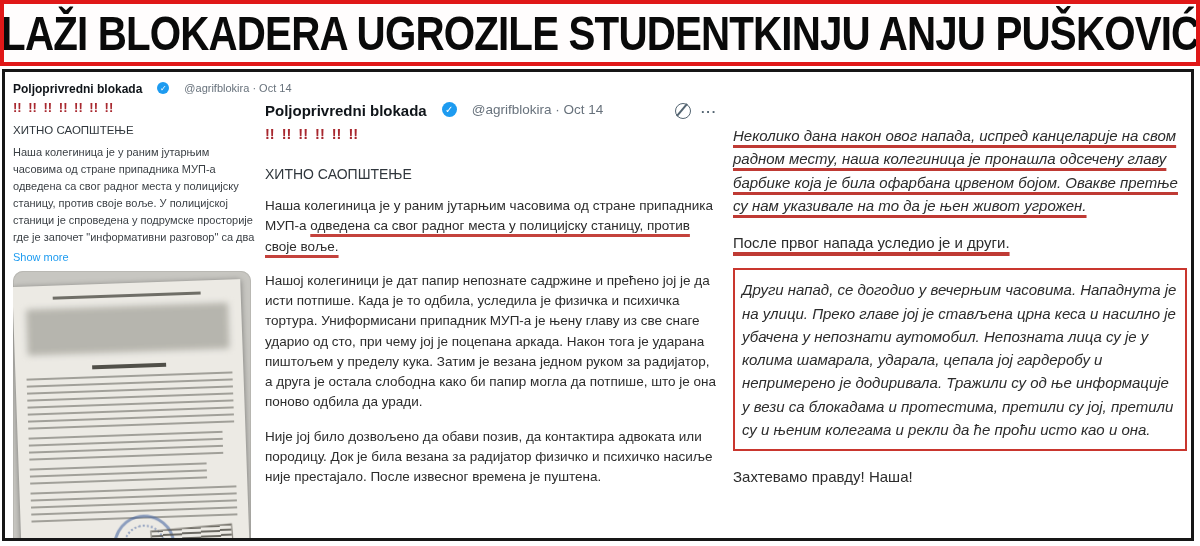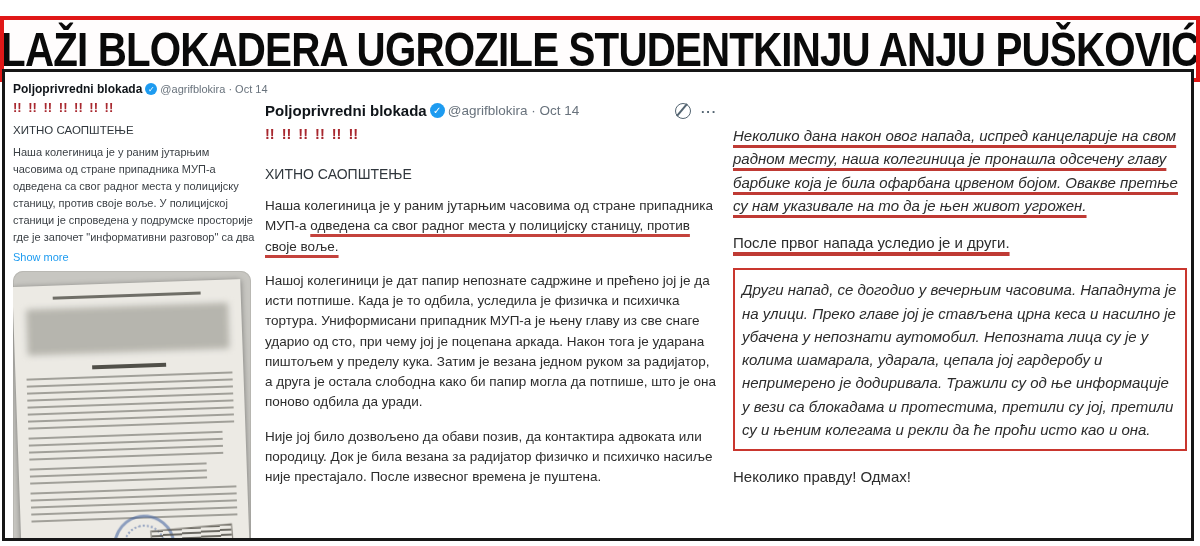--- a/index.html
+++ b/index.html
@@ -1,31 +1,31 @@
 <!DOCTYPE html>
 <html><head>
 <meta charset="utf-8">
 <style>
   html,body{margin:0;padding:0;background:#fff;}
   .canvas{position:relative;width:1200px;height:546px;background:#fff;overflow:hidden;
           font-family:"Liberation Sans",sans-serif;color:#222;}
 
   
-  .headline-box{position:absolute;left:0;top:16px;width:1200px;height:66px;box-sizing:border-box;
+  .headline-box{position:absolute;left:0;top:0;width:1200px;height:66px;box-sizing:border-box;
                 background:#fffdfd;border:4px solid #e01818;display:flex;align-items:center;justify-content:center;overflow:hidden;}
   .headline-text{font-weight:bold;font-size:48px;color:#0a0a0a;white-space:nowrap;
                  transform:scaleX(0.84);letter-spacing:-1px;}
 
   
   .shot-frame{position:absolute;left:2px;top:69px;width:1192px;height:472px;box-sizing:border-box;
               background:#fff;border:3px solid #161616;overflow:hidden;}
 
   
   .col-left{position:absolute;left:8px;top:10px;width:242px;}
-  .tw-head{display:flex;align-items:center;gap:3px;white-space:nowrap;}
+  .tw-head{display:flex;gap:15px;white-space:nowrap;}
   .tw-name{font-weight:bold;color:#0f1419;}
   .col-left .tw-name{font-size:12px;}
   .badge{display:inline-flex;align-items:center;justify-content:center;border-radius:50%;
          background:#1d9bf0;color:#fff;flex:0 0 auto;}
   .badge.sm{width:12px;height:12px;font-size:8px;}
   .badge.lg{width:15px;height:15px;font-size:10px;}
   .tw-meta{color:#68727c;}
   .col-left .tw-meta{font-size:11px;}
   .excl-row{color:#a8282f;font-weight:900;word-spacing:3px;letter-spacing:0px;}
   .col-left .excl-row{font-size:13px;margin-top:4px;}
@@ -134,17 +134,17 @@
       <p>Нашој колегиници је дат папир непознате садржине и прећено јој је да исти потпише. Када је то одбила, уследила је физичка и психичка тортура. Униформисани припадник МУП-а је њену главу из све снаге ударио од сто, при чему јој је поцепана аркада. Након тога је ударана пиштољем у пределу кука. Затим је везана једном руком за радијатор, а друга је остала слободна како би папир могла да потпише, што је она поново одбила да уради.</p>
       <p>Није јој било дозвољено да обави позив, да контактира адвоката или породицу. Док је била везана за радијатор физичко и психичко насиље није престајало. После извесног времена је пуштена.</p>
     </div>
 
     <div class="col-right">
       <p><span class="ital u-red3">Неколико дана након овог напада, испред канцеларије на свом радном месту, наша колегиница је пронашла одсечену главу барбике која је била офарбана црвеном бојом. Овакве претње су нам указивале на то да је њен живот угрожен.</span></p>
       <p><span class="u-red4">После првог напада уследио је и други.</span></p>
       <div class="red-box">
         <p class="ital">Други напад, се догодио у вечерњим часовима. Нападнута је на улици. Преко главе јој је стављена црна кеса и насилно је убачена у непознати аутомобил. Непозната лица су је у колима шамарала, ударала, цепала јој гардеробу и непримерено је додиривала. Тражили су од ње информације у вези са блокадама и протестима, претили су јој, претили су и њеним колегама и рекли да ће проћи исто као и она.</p>
       </div>
-      <p>Неколико правду! Одмах!</p>
+      <p>Захтевамо правду! Наша!</p>
     </div>
 
   </div>
 </div>
 
 </body></html>

